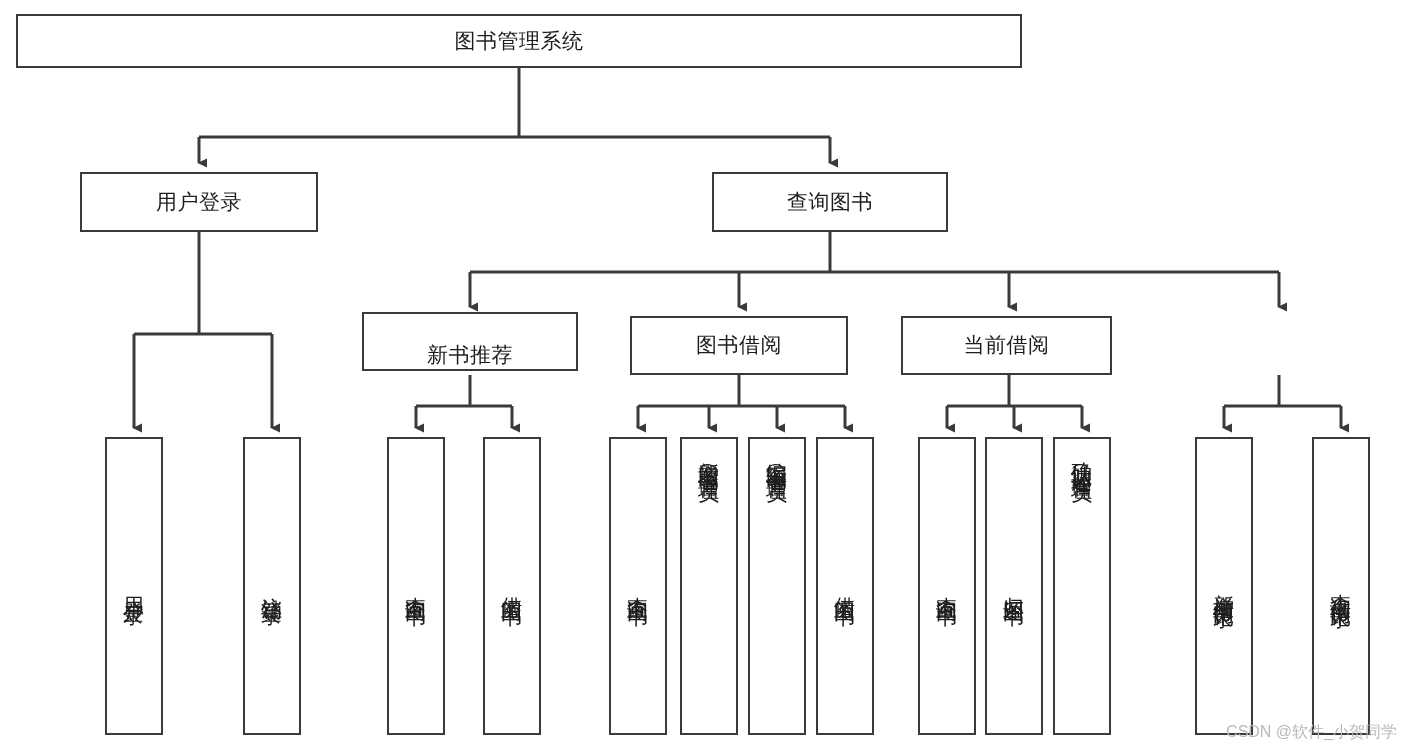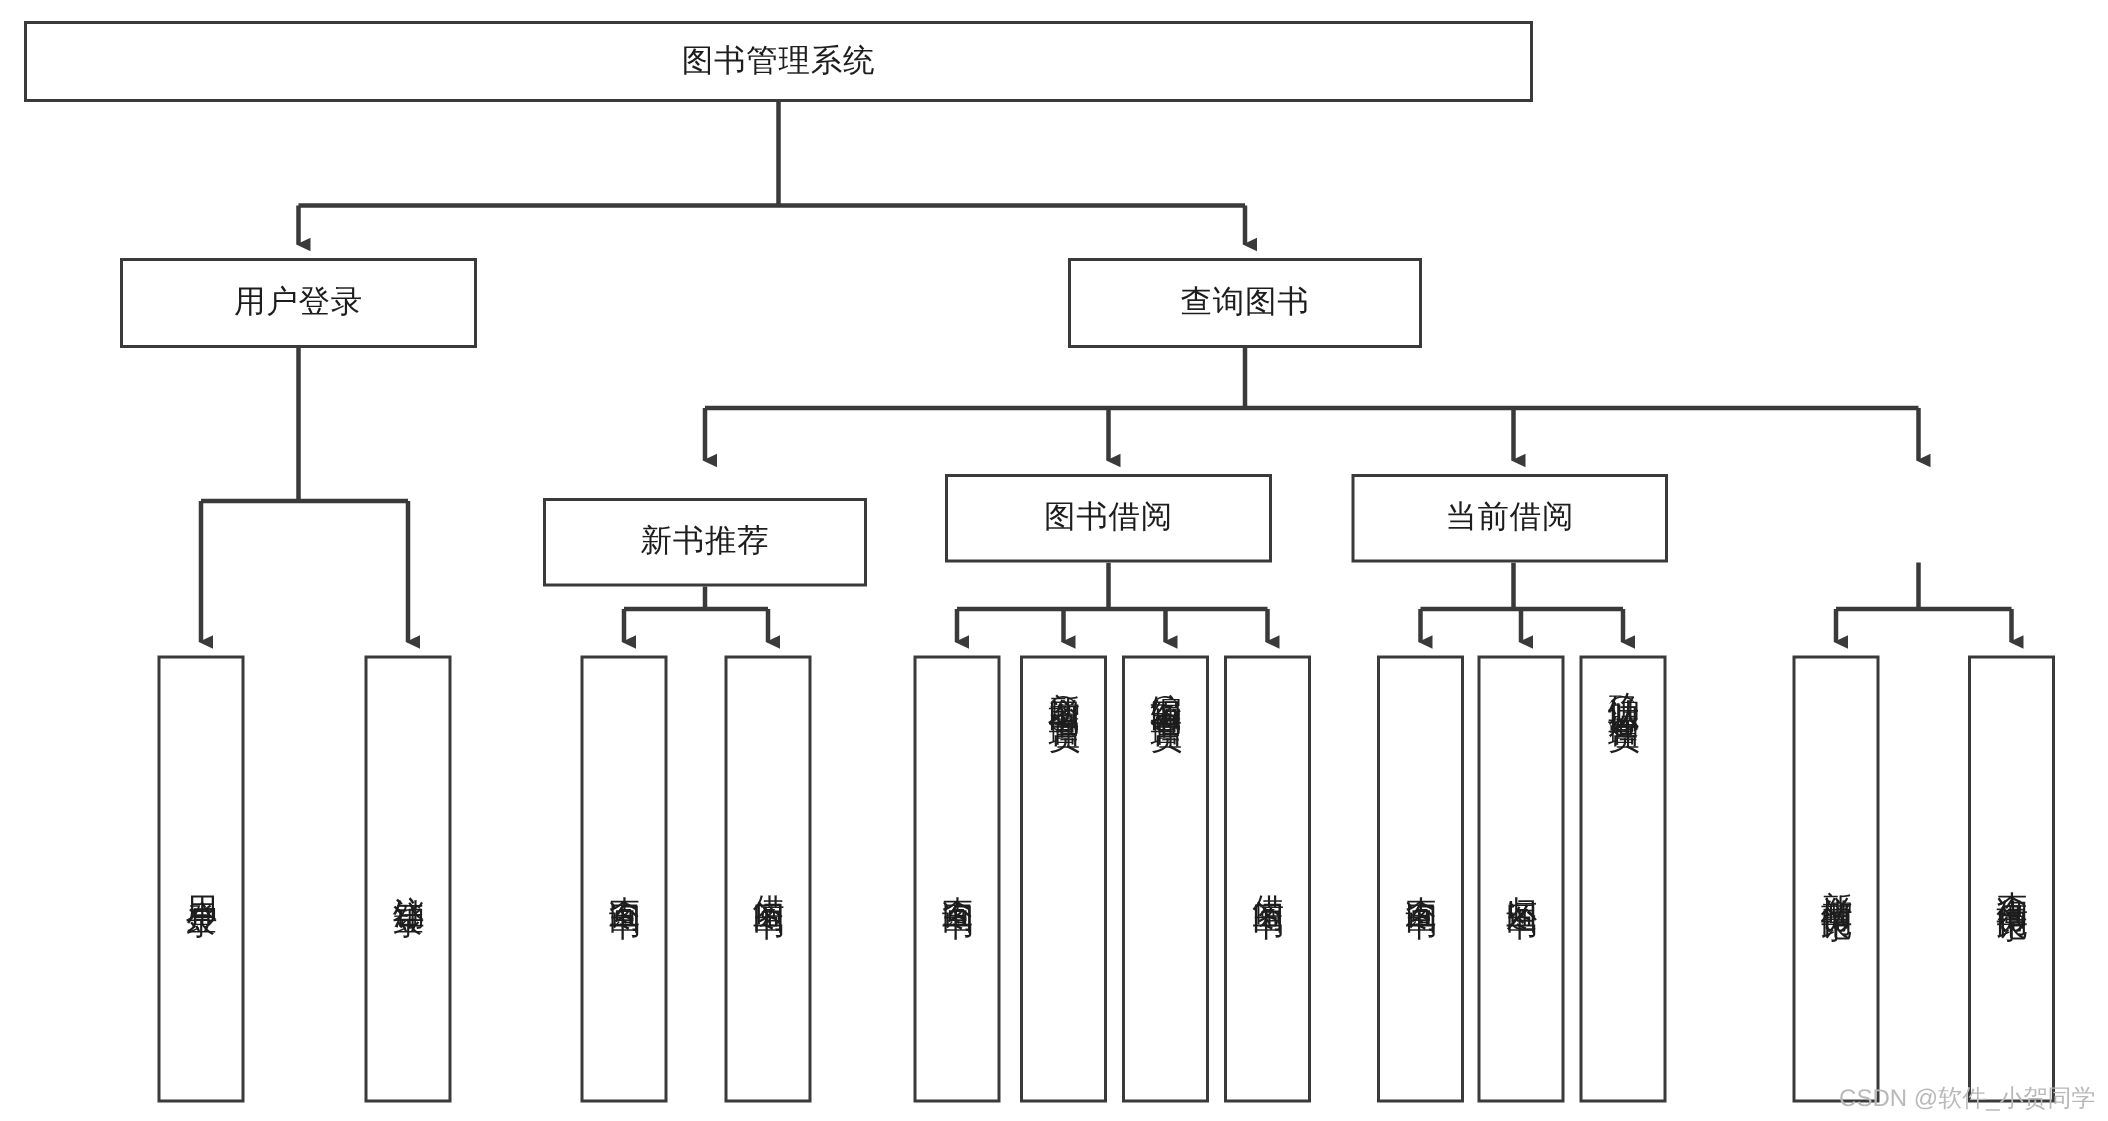--- a/index.html
+++ b/index.html
@@ -137,21 +137,21 @@
     <span class="node-label">图书管理系统</span>
   </div>
 
   <div class="node horizontal" style="left:80px; top:172px; width:238px; height:60px;">
     <span class="node-label">用户登录</span>
   </div>
   <div class="node horizontal" style="left:712px; top:172px; width:236px; height:60px;">
     <span class="node-label">查询图书</span>
   </div>
 
-  <div class="node horizontal" style="left:362px; top:332px; width:216px; height:59px;">
+  <div class="node horizontal" style="left:362px; top:312px; width:216px; height:59px;align-items:flex-end;">
     <span class="node-label">新书推荐</span>
   </div>
   <div class="node horizontal" style="left:630px; top:316px; width:218px; height:59px;">
     <span class="node-label">图书借阅</span>
   </div>
   <div class="node horizontal" style="left:901px; top:316px; width:211px; height:59px;">
     <span class="node-label">当前借阅</span>
   </div>
 
   <div class="node vertical centered" style="left:105px; top:437px; width:58px; height:298px;">

